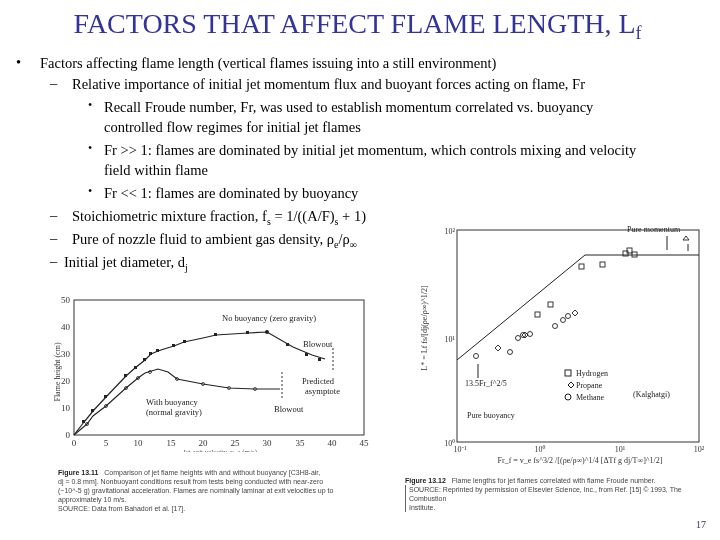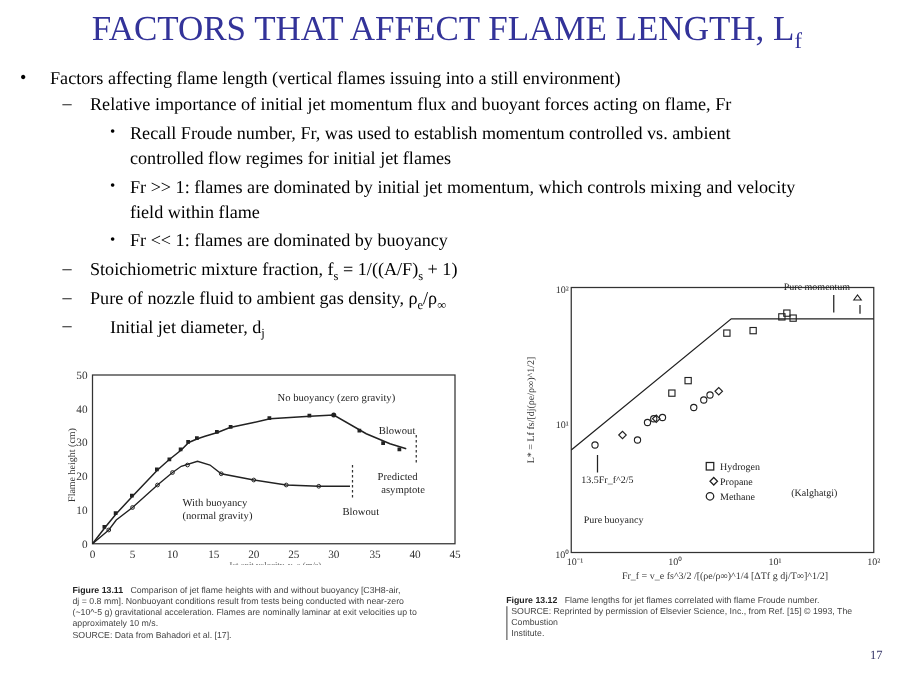--- a/index.html
+++ b/index.html
@@ -21,38 +21,38 @@
 
 <div class="title"><span>FACTORS THAT AFFECT FLAME LENGTH, L</span><sub>f</sub></div>
 
 <span class="marker" style="left:16px;top:54px;">•</span>
 <div class="bullet" style="left:40px;top:54px;">Factors affecting flame length (vertical flames issuing into a still environment)</div>
 
 <span class="marker" style="left:50px;top:75px;">–</span>
 <div class="bullet" style="left:72px;top:75px;text-align:right;">Relative importance of initial jet momentum flux and buoyant forces acting on flame, Fr</div>
 
 <span class="marker" style="left:88px;top:98px;font-size:12px;">•</span>
-<div class="bullet" style="left:104px;top:98px;">Recall Froude number, Fr, was used to establish momentum controlled vs. ambient</div>
+<div class="bullet" style="left:104px;top:98px;">Recall Froude number, Fr, was used to establish momentum correlated vs. buoyancy</div>
 <div class="bullet" style="left:104px;top:118px;">controlled flow regimes for initial jet flames</div>
 
 <span class="marker" style="left:88px;top:141px;font-size:12px;">•</span>
 <div class="bullet" style="left:104px;top:141px;">Fr &gt;&gt; 1: flames are dominated by initial jet momentum, which controls mixing and velocity</div>
 <div class="bullet" style="left:104px;top:161px;font-family:Liberation Serif, serif;">field within flame</div>
 
 <span class="marker" style="left:88px;top:184px;font-size:12px;">•</span>
 <div class="bullet" style="left:104px;top:184px;">Fr &lt;&lt; 1: flames are dominated by buoyancy</div>
 
 <span class="marker" style="left:50px;top:207px;">–</span>
 <div class="bullet" style="left:72px;top:207px;"><span>Stoichiometric mixture fraction, f</span><sub style="font-size:10px">s</sub><span> = 1/((A/F)</span><sub style="font-size:10px">s</sub><span> + 1)</span></div>
 
 <span class="marker" style="left:50px;top:230px;">–</span>
 <div class="bullet" style="left:72px;top:230px;"><span>Pure of nozzle fluid to ambient gas density, ρ</span><sub style="font-size:10px">e</sub><span>/ρ</span><sub style="font-size:10px">∞</sub></div>
 
 <span class="marker" style="left:50px;top:253px;">–</span>
-<div class="bullet" style="left:88px;top:253px;"><span>Initial jet diameter, d</span><sub style="font-size:10px">j</sub></div>
+<div class="bullet" style="left:64px;top:253px;"><span>Initial jet diameter, d</span><sub style="font-size:10px">j</sub></div>
 
 <svg class="fig" style="left:50px;top:292px;" width="320" height="160" viewBox="0 0 320 160">
   <rect x="24" y="8" width="290" height="135" fill="none" stroke="#333" stroke-width="1"></rect>
 
   <g font-size="9" fill="#333" text-anchor="end">
     <text x="20" y="146">0</text>
       <text x="20" y="119">10</text>
       <text x="20" y="92">20</text>
     <text x="20" y="65">30</text>
       <text x="20" y="38">40</text>

